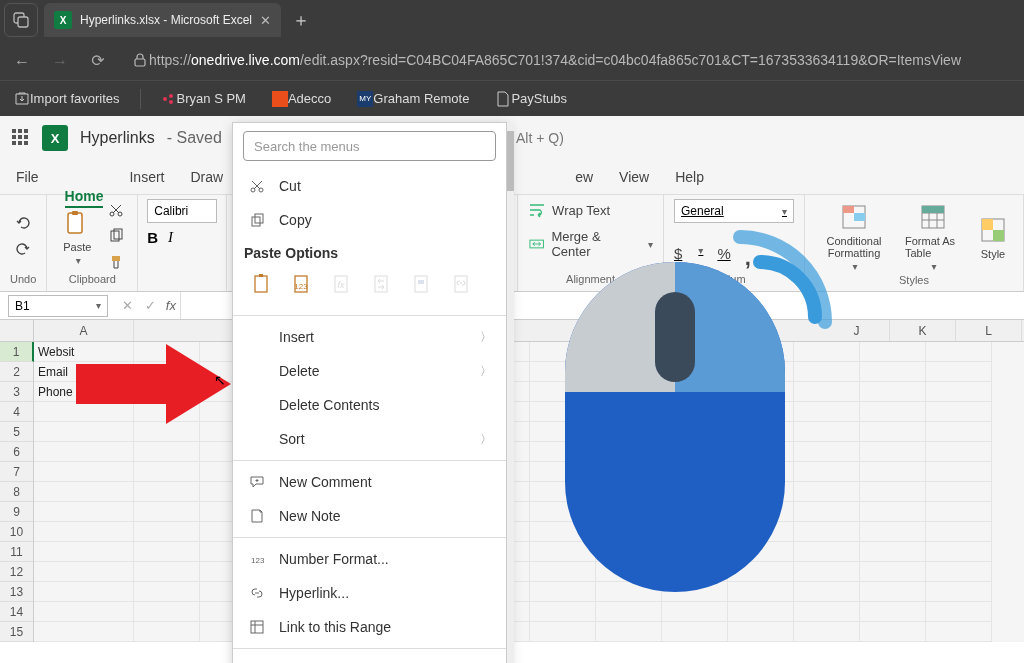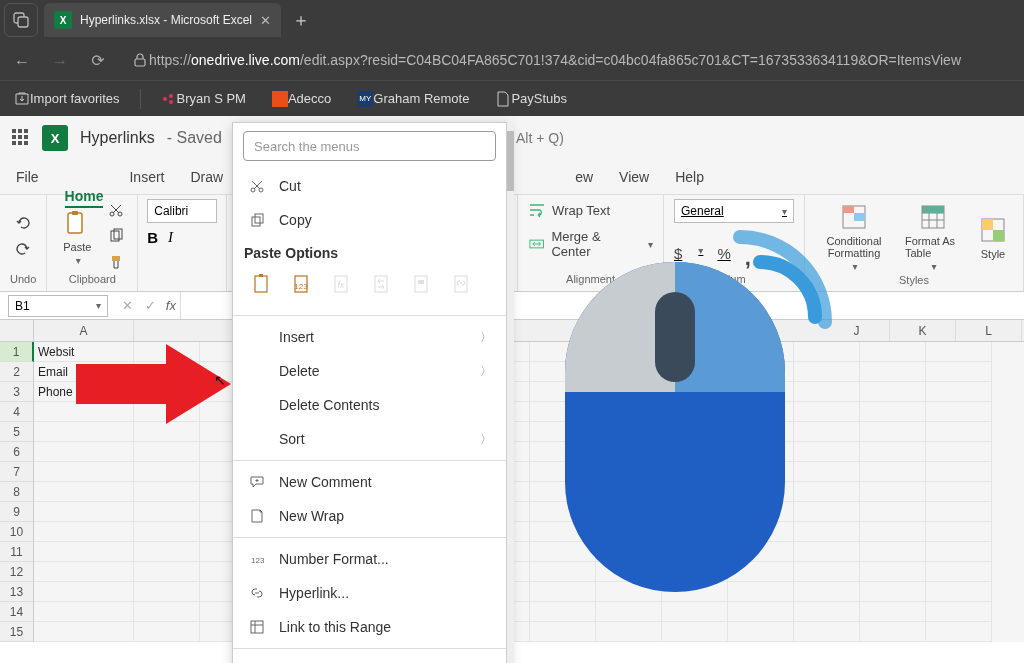--- a/index.html
+++ b/index.html
@@ -713,21 +713,21 @@
       </span>
       <span>New Comment</span>
     </div>
   <div class="ctx-item">
       <span class="ctx-icon">
         <svg width="16" height="16" viewBox="0 0 16 16">
           <path d="M3 2h8l2 2v10H3z" fill="none" stroke="#666"></path>
           <path d="M11 2v2h2" fill="none" stroke="#666"></path>
         </svg>
       </span>
-      <span>New Wrap</span>
+      <span>New Note</span>
     </div>
   <div class="ctx-sep"></div>
   <div class="ctx-item">
       <span class="ctx-icon">
         <svg width="16" height="16" viewBox="0 0 16 16">
           <text x="2" y="12" font-size="8" fill="#666">123</text>
         </svg>
       </span>
       <span>Number Format...</span>
     </div>

